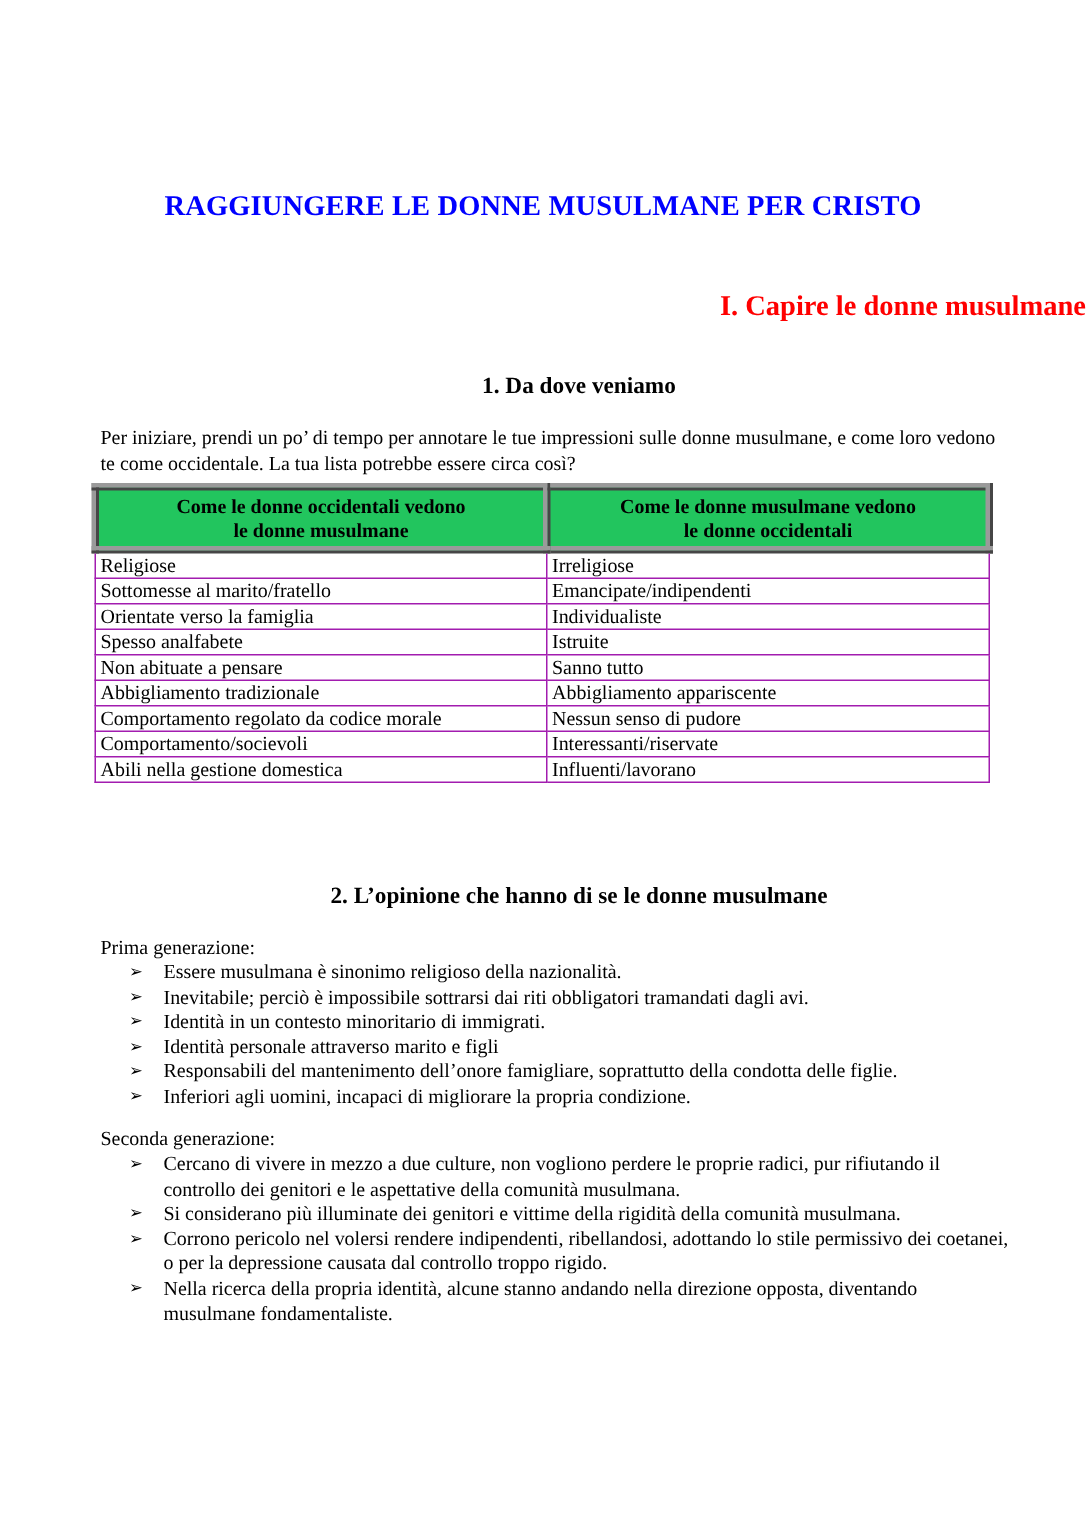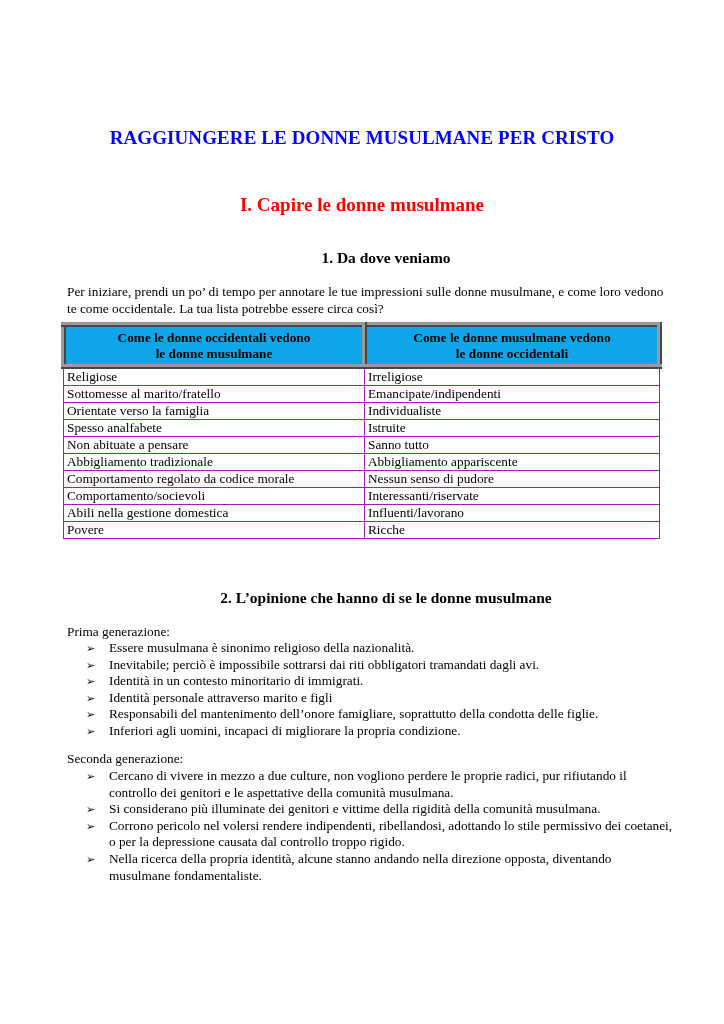--- a/index.html
+++ b/index.html
@@ -1,32 +1,32 @@
 <!DOCTYPE html>
 <html><head>
 <meta charset="utf-8">
 <style>
   html, body { margin: 0; padding: 0; background: #ffffff; }
   body { width: 724px; height: 1024px; position: relative; overflow: hidden;
          font-family: "Liberation Serif", "DejaVu Serif", serif; color: #000; }
   .page { position: absolute; left: 0; top: 0; width: 668px; height: 1024px; }
   .title { position: absolute; left: 0; width: 724px; top: 127px; text-align: center;
            font-weight: bold; font-size: 19px; color: #0000ff; letter-spacing: 0.1px; }
-  .h1 { position: absolute; left: 0; width: 724px; top: 194px; text-align: center;
+  .h1 { position: absolute; left: 0; width: 724px; top: 194px; text-align: right;
         font-weight: bold; font-size: 19px; color: #ff0000; }
   .h2 { position: absolute; left: 0; width: 724px; text-align: center;
         font-weight: bold; font-size: 15.5px; padding-left: 24px; }
   .h2.s1 { top: 249px; }
   .h2.s2 { top: 589px; }
   .para { position: absolute; left: 67px; width: 600px; font-size: 13.3px; line-height: 17px; }
   .intro { top: 283px; }
   table.cmp { position: absolute; left: 61px; top: 322px; width: 601px;
               border-collapse: collapse; font-size: 13.3px; }
   table.cmp th { font-weight: bold; line-height: 16px; padding: 2px 4px;
-                 border: 5px ridge #9a9a9a; background: #0ea5e9; height: 33px; }
+                 border: 5px ridge #9a9a9a; background: #22c55e; height: 33px; }
   table.cmp td { border: 1px solid #a21caf; padding: 0 3px; height: 16px; line-height: 16px;
                  text-align: left; white-space: nowrap; }
   table.cmp td.c1 { width: 294px; }
   .gen-label { position: absolute; left: 67px; font-size: 13.3px; }
   .gen1 { top: 624px; }
   .gen2 { top: 751px; }
   ul.bul { position: absolute; left: 86px; width: 590px; margin: 0; padding: 0; list-style: none;
            font-size: 13.3px; line-height: 16.6px; }
   ul.bul li { position: relative; padding-left: 23px; }
   ul.bul li .arrow { position: absolute; left: 0; top: 0; font-size: 11px; }
@@ -86,24 +86,20 @@
           <td>Nessun senso di pudore</td>
         </tr>
         <tr>
           <td class="c1">Comportamento/socievoli</td>
           <td>Interessanti/riservate</td>
         </tr>
         <tr>
           <td class="c1">Abili nella gestione domestica</td>
           <td>Influenti/lavorano</td>
         </tr>
-        <tr>
-          <td class="c1">Povere</td>
-          <td>Ricche</td>
-        </tr>
       </tbody>
   </table>
 
   <div class="h2 s2">2. L’opinione che hanno di se le donne musulmane</div>
 
   <div class="gen-label gen1">Prima generazione:</div>
   <ul class="bul list1" id="list-0">
       <li><span class="arrow">➢</span><span>Essere musulmana è sinonimo religioso della nazionalità.</span></li>
       <li><span class="arrow">➢</span><span>Inevitabile; perciò è impossibile sottrarsi dai riti obbligatori tramandati dagli avi.</span></li>
       <li><span class="arrow">➢</span><span>Identità in un contesto minoritario di immigrati.</span></li>

